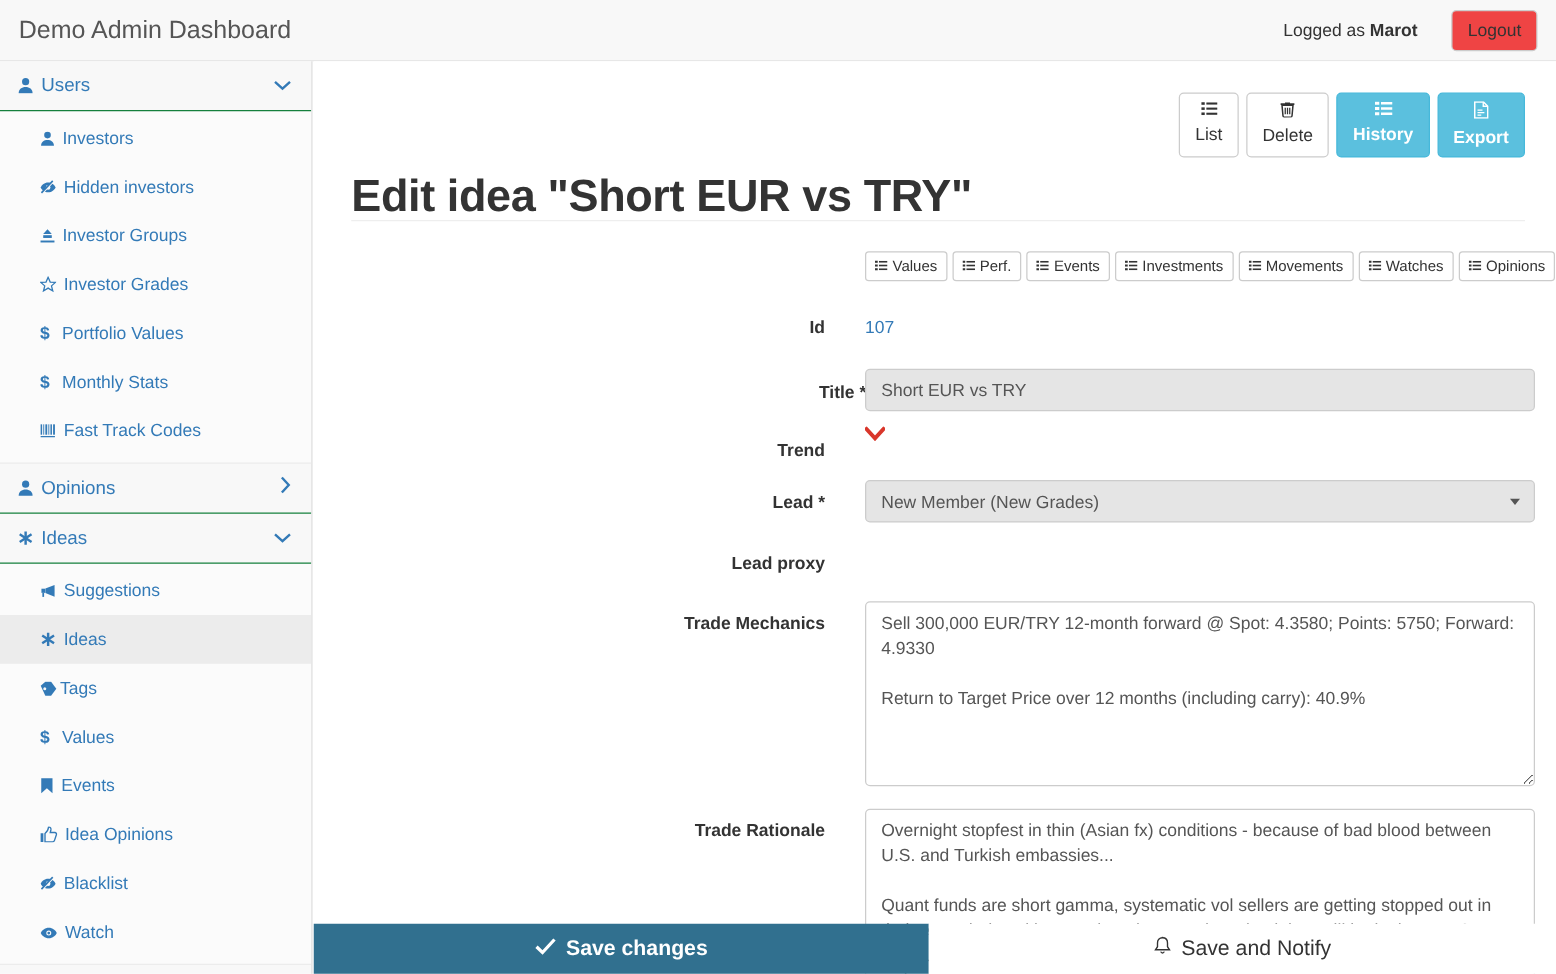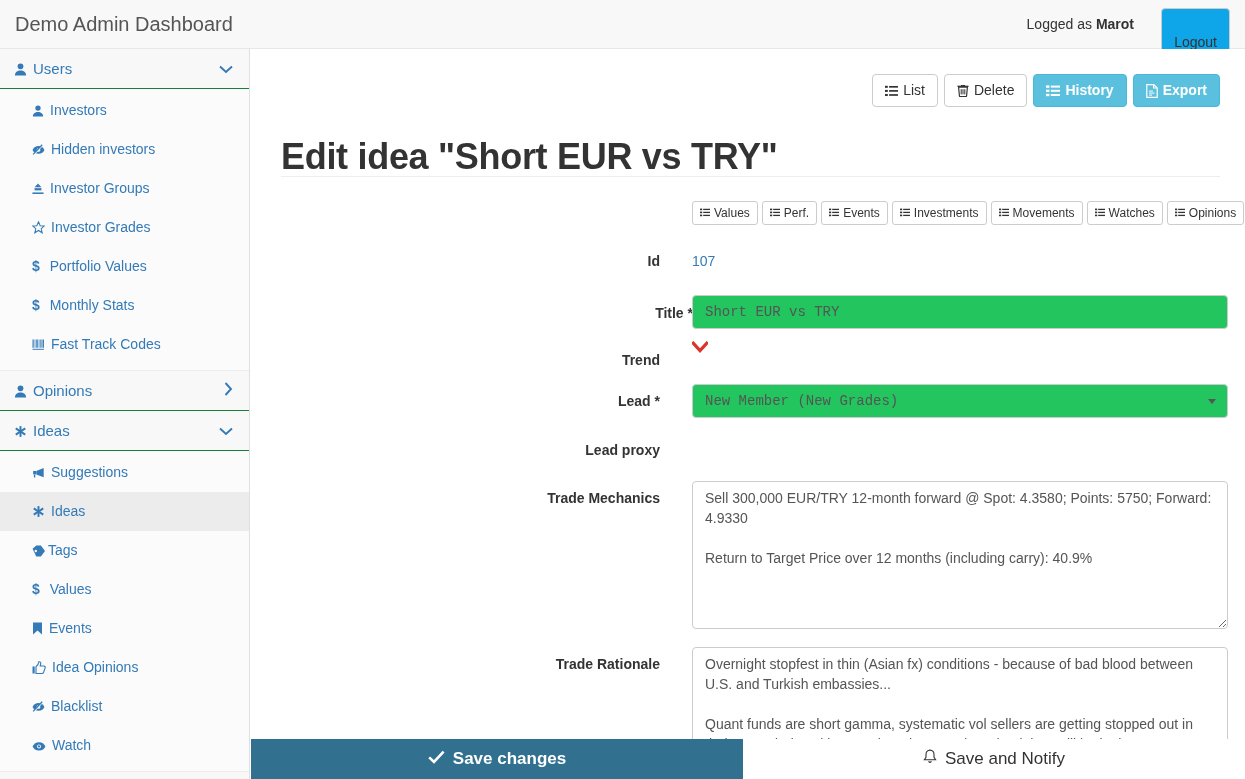--- a/index.html
+++ b/index.html
@@ -23,23 +23,23 @@
     white-space: nowrap;
   }
   #login-info {
     position: absolute; right: 111px; top: 14px;
     font-size: 14px; color: #333; line-height: 20px;
     white-space: nowrap;
   }
   #login-info b { font-weight: bold; }
   #logout-btn {
     position: absolute; right: 15px; top: 8px;
-    height: 33px; padding: 24px 12px;
+    height: 33px; padding: 6px 12px;
     font-size: 14px; line-height: 19px; color: #333;
-    background: #0ea5e9; border: 1px solid #ccc; border-radius: 4px;
+    background: #ef4444; border: 1px solid #ccc; border-radius: 4px;
     cursor: pointer; white-space: nowrap;
   }
 
   
   #sidebar {
     position: absolute; left: 0; top: 49px; width: 250px; height: 730px;
     background: #f8f8f8;
     border-right: 1px solid #e0e0e0;
     overflow: hidden;
   }
@@ -87,21 +87,21 @@
     line-height: 42px; white-space: nowrap;
     letter-spacing: -0.3px;
   }
   #title-actions {
     position: absolute; right: 25px; top: 25px;
     display: flex; gap: 6px;
   }
   .btn {
     border-radius: 4px; font-size: 14px; line-height: 19px;
     padding: 6px 12px; cursor: pointer; white-space: nowrap;
-    display: inline-flex; align-items: center; gap: 5px;
+    display: inline-flex; align-items: center; gap: 5px; flex-direction: column;
   }
   .btn-default { background: #fff; border: 1px solid #ccc; color: #333; }
   .btn-info { background: #5bc0de; border: 1px solid #46b8da; color: #fff; font-weight: bold; }
   .btn svg { display: block; }
 
   #title-rule {
     position: absolute; left: 30px; top: 127px; width: 939px; height: 1px;
     background: #eee;
   }
 
@@ -127,22 +127,22 @@
   }
   .form-ctrl { position: absolute; left: 441px; }
 
   .static-val {
     font-size: 14px; color: #337ab7; line-height: 20px;
   }
   input.txt, .fakeselect {
     width: 536px; height: 34px;
     padding: 6px 12px;
     font-size: 14px; line-height: 20px; color: #555;
-    background: #22c55e; border: 1px solid #ccc; border-radius: 4px;
-    font-family: Liberation Mono, monospace;
+    background: #e5e5e5; border: 1px solid #ccc; border-radius: 4px;
+    font-family: Liberation Sans, sans-serif;
     outline: none;
   }
   .fakeselect { position: relative; display: block; cursor: pointer; }
   .fakeselect .sel-caret {
     position: absolute; right: 11px; top: 14px;
     width: 0; height: 0;
     border-left: 4px solid transparent;
     border-right: 4px solid transparent;
     border-top: 5px solid #555;
   }

